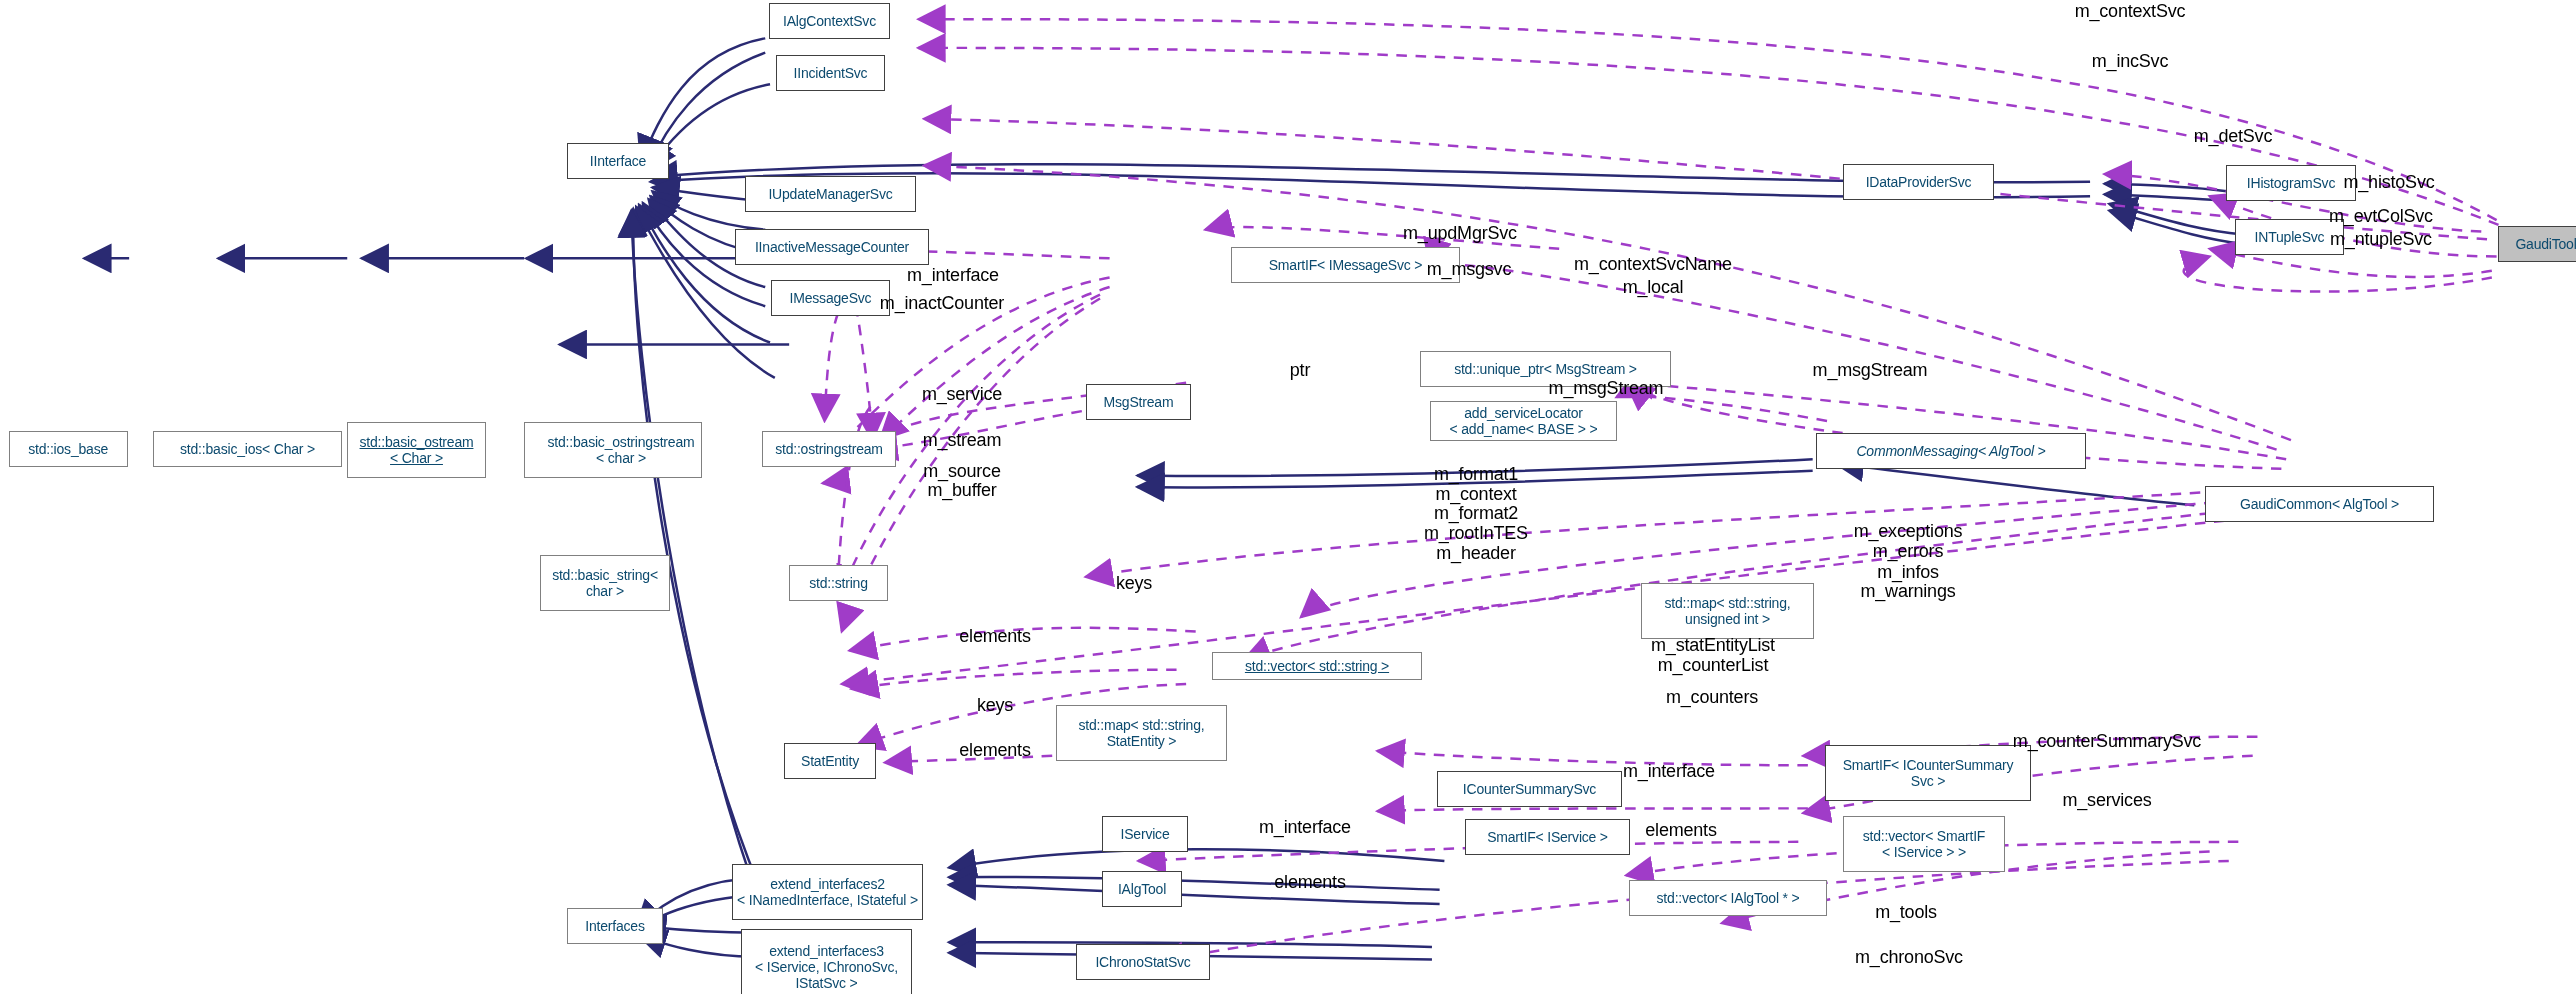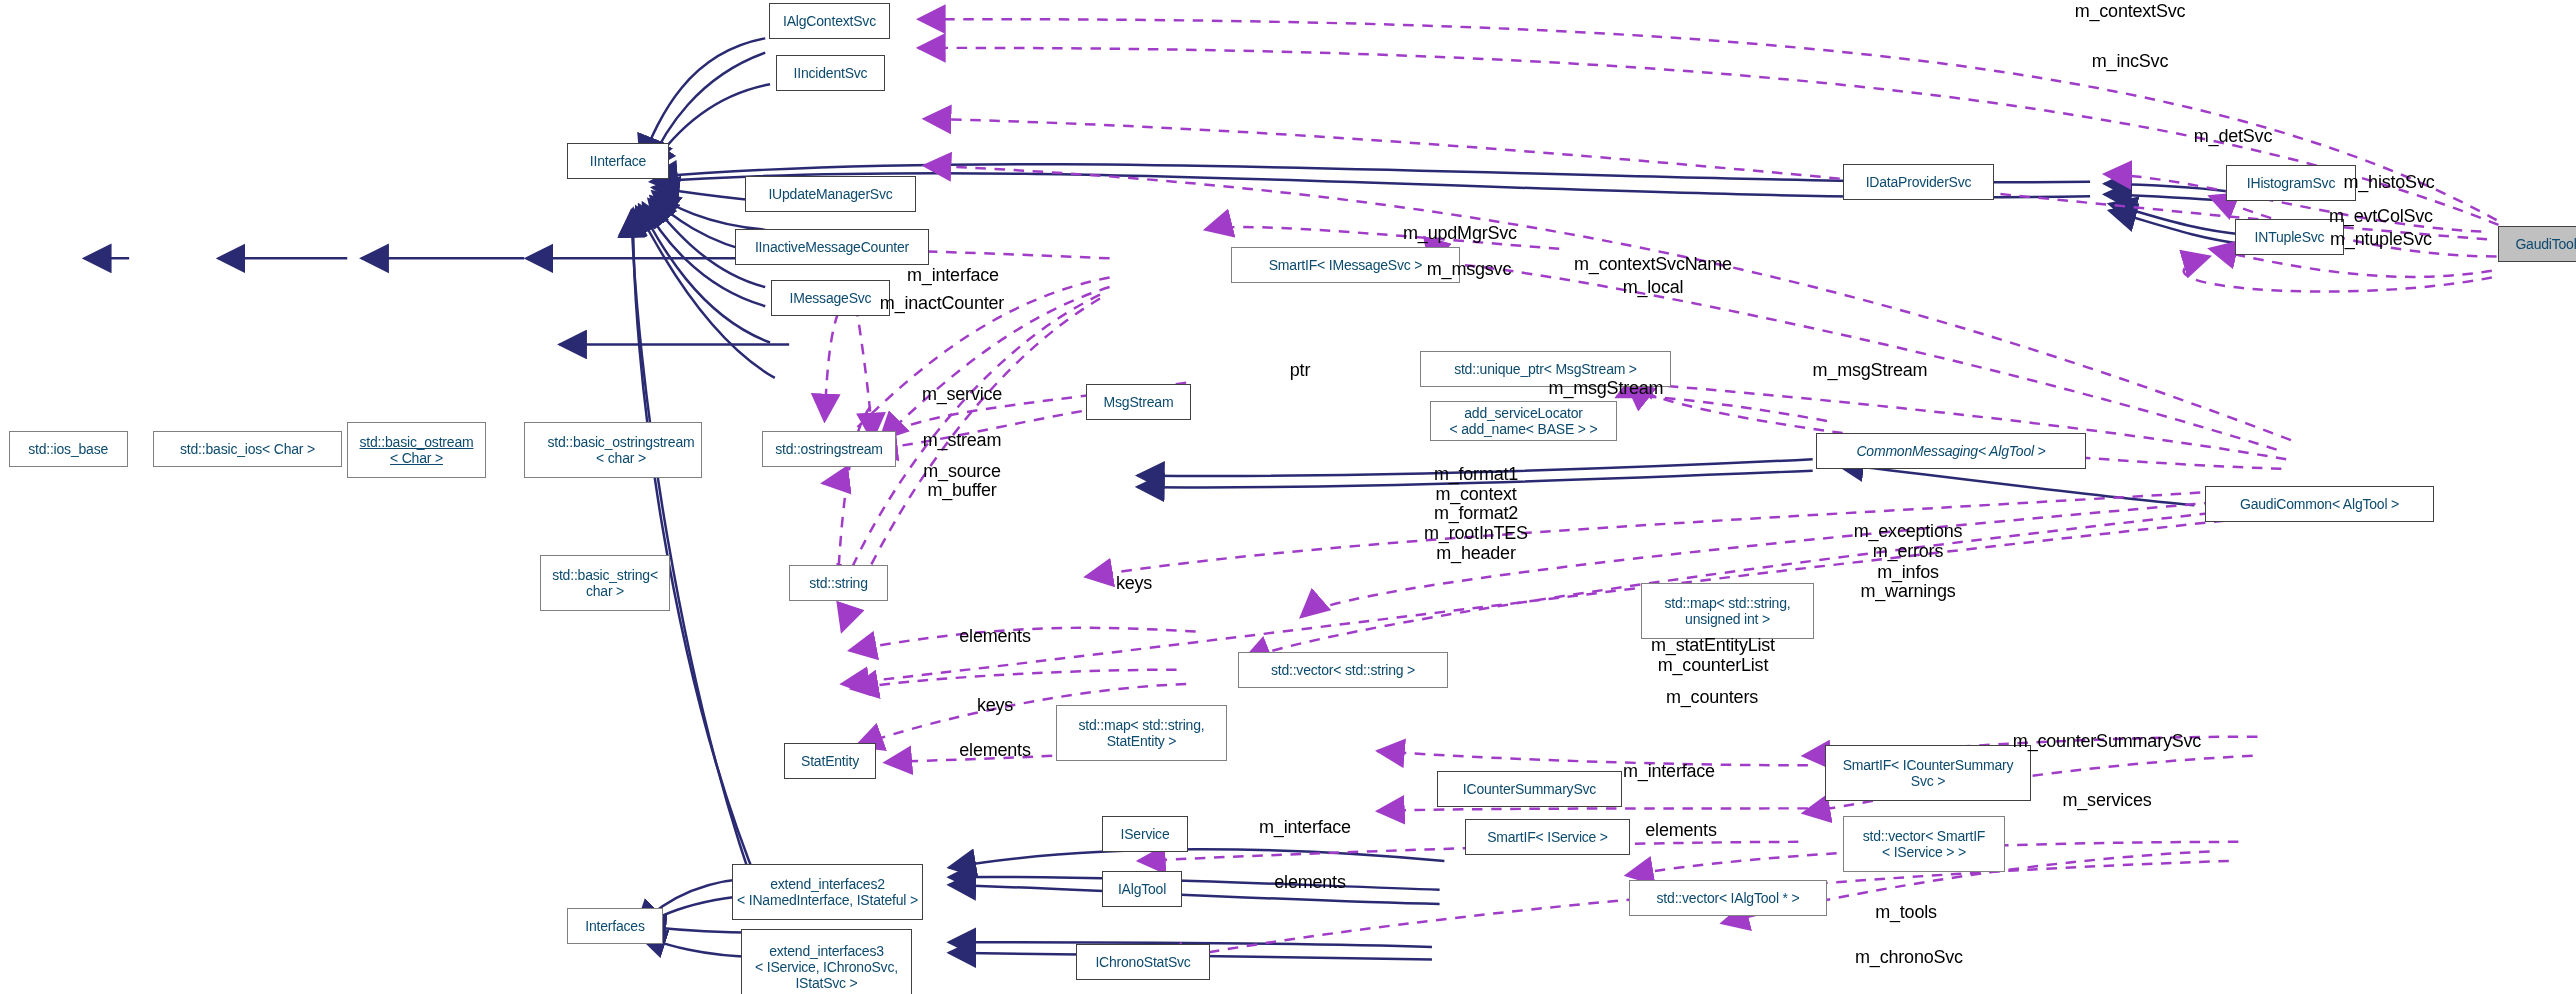--- a/index.html
+++ b/index.html
@@ -181,21 +181,21 @@
       <div class="node" style="left: 347px; top: 422px; width: 139px; height: 56px; text-decoration: underline;">std::basic_ostream
 &lt; Char &gt;</div>
       <div class="node" style="left: 524px; top: 422px; width: 178px; height: 56px; padding-left: 16px;">std::basic_ostringstream
 &lt; char &gt;</div>
       <div class="node" style="left: 762px; top: 431px; width: 134px; height: 36px;">std::ostringstream</div>
       <div class="node" style="left: 540px; top: 555px; width: 130px; height: 56px;">std::basic_string&lt;
 char &gt;</div>
       <div class="node" style="left: 789px; top: 565px; width: 99px; height: 36px;">std::string</div>
       <div class="node" style="left: 1641px; top: 583px; width: 173px; height: 56px;">std::map&lt; std::string,
 unsigned int &gt;</div>
-      <div class="node" style="left: 1238px; top: 652px; width: 210px; height: 36px;">std::vector&lt; std::string &gt;</div>
+      <div class="node" style="left: 1212px; top: 652px; width: 210px; height: 28px; text-decoration: underline;">std::vector&lt; std::string &gt;</div>
       <div class="node" style="left: 1056px; top: 705px; width: 171px; height: 56px;">std::map&lt; std::string,
 StatEntity &gt;</div>
       <div class="node solid" style="left: 784px; top: 743px; width: 92px; height: 36px;">StatEntity</div>
       <div class="node solid" style="left: 1437px; top: 771px; width: 185px; height: 36px;">ICounterSummarySvc</div>
       <div class="node solid" style="left: 1825px; top: 745px; width: 206px; height: 56px;">SmartIF&lt; ICounterSummary
 Svc &gt;</div>
       <div class="node solid" style="left: 1102px; top: 816px; width: 86px; height: 36px;">IService</div>
       <div class="node solid" style="left: 1437px; top: 819px; width: 165px; height: 36px; margin-left: 28px;">SmartIF&lt; IService &gt;</div>
       <div class="node" style="left: 1843px; top: 816px; width: 162px; height: 56px;">std::vector&lt; SmartIF
 &lt; IService &gt; &gt;</div>

